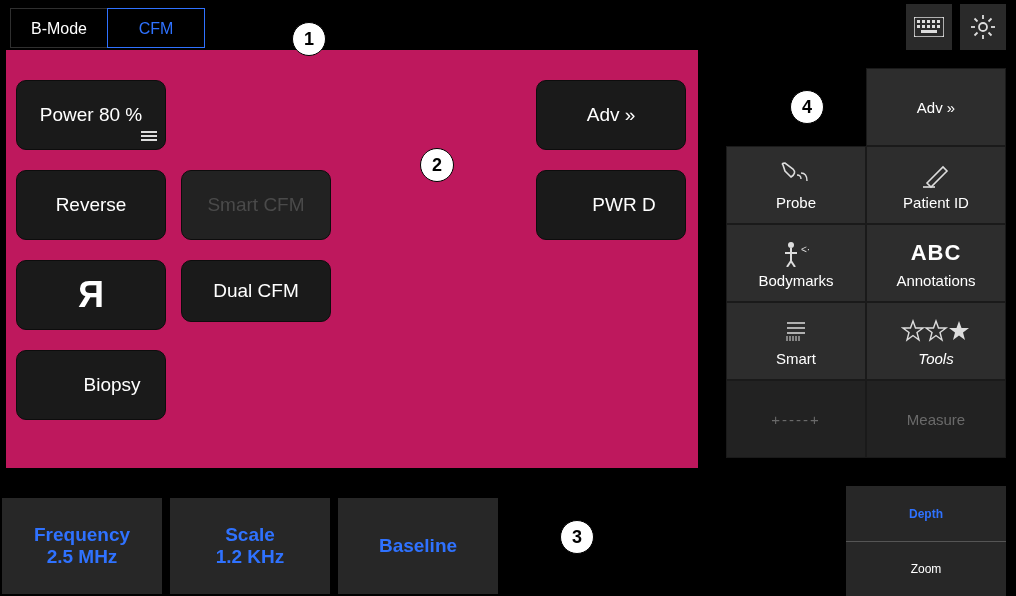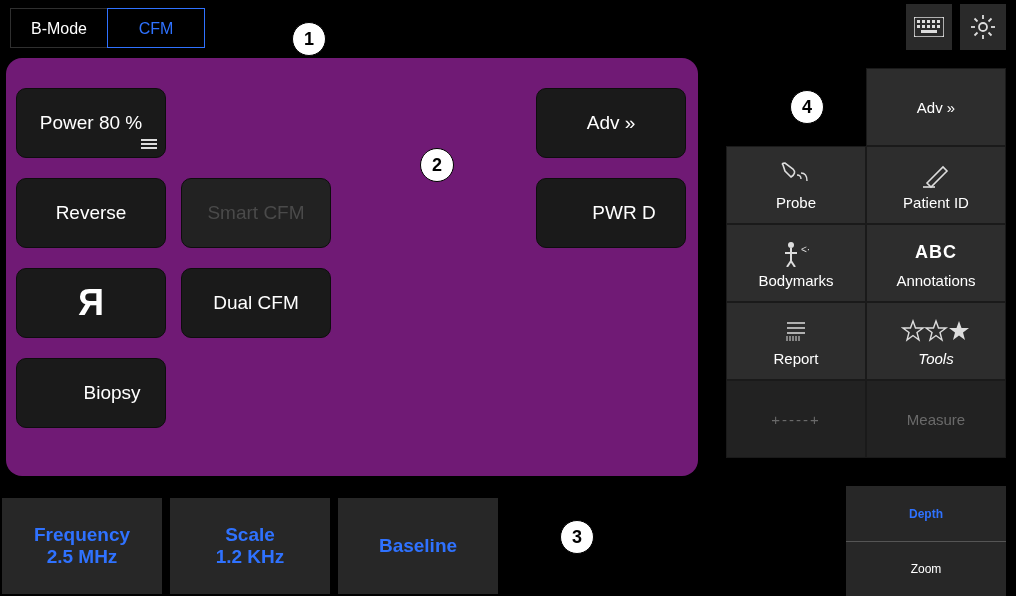--- a/index.html
+++ b/index.html
@@ -15,22 +15,22 @@
   .tab.active { border-color: #2f72ff; color: #2f72ff; }
 
   
   .topicons { position: absolute; top: 4px; right: 10px; display: flex; gap: 8px; }
   .topicon {
     width: 46px; height: 46px; background: #2a2a2a; display: flex; align-items: center; justify-content: center;
   }
 
   
   .panel {
-    position: absolute; top: 58px; left: 6px; width: 692px; height: 418px;
-    background: #701a75; border-radius: 16px;
+    position: absolute; top: 50px; left: 6px; width: 692px; height: 418px;
+    background: #be185d; border-radius: 0;
   }
   .btn {
     position: absolute; background: #1a1a1a; border: 1px solid #0d0d0d;
     border-radius: 10px; color: #fff; font-size: 19px; display: flex; align-items: center; justify-content: center;
   }
   .btn.disabled { color: #4a4a4a; }
 
   
   .param {
     position: absolute; background: #272727; color: #2f72ff; font-size: 19px;
@@ -120,21 +120,21 @@
         <div></div>
       </div>
   </div>
   <div class="btn" style="left:10px; top:120px; width:150px; height:70px;">Reverse</div>
   <div class="btn" style="left:10px; top:210px; width:150px; height:70px;">
     <span class="mirR">R</span>
   </div>
   <div class="btn" style="left:10px; top:300px; width:150px; height:70px;padding-left:42px;">Biopsy</div>
 
   <div class="btn disabled" style="left:175px; top:120px; width:150px; height:70px; background:#222;">Smart CFM</div>
-  <div class="btn" style="left:175px; top:210px; width:150px; height:70px;">Dual CFM</div>
+  <div class="btn" style="left:175px; top:210px; width:150px; height:62px;">Dual CFM</div>
 
   <div class="btn" style="left:530px; top:30px; width:150px; height:70px;">Adv »</div>
   <div class="btn" style="left:530px; top:120px; width:150px; height:70px;padding-left:26px;">PWR D</div>
 </div>
 
 <div class="param" style="left:2px; bottom:2px;justify-content:center;">
   <span>Frequency</span>
   <span>2.5 MHz</span>
 </div>
 <div class="param" style="left:170px; bottom:2px;">
@@ -177,40 +177,40 @@
           <line x1="12" y1="9" x2="12" y2="22" stroke="#ddd" stroke-width="2"></line>
           <line x1="6" y1="14" x2="18" y2="14" stroke="#ddd" stroke-width="2"></line>
           <line x1="12" y1="22" x2="8" y2="28" stroke="#ddd" stroke-width="2"></line>
           <line x1="12" y1="22" x2="16" y2="28" stroke="#ddd" stroke-width="2"></line>
           <text x="22" y="14" fill="#ddd" font-size="10">&lt;·</text>
         </svg>
     </div>
     <span class="lbl">Bodymarks</span>
   </div>
   <div class="rcell" style="left:140px; top:156px;">
-    <div class="ico" style="font-family: Arial Black, Arial; font-size:18px; font-weight:900; letter-spacing:1px;">ABC</div>
+    <div class="ico" style="font-family: Arial Black, Arial; font-size:22px; font-weight:900; letter-spacing:1px;">ABC</div>
     <span class="lbl">Annotations</span>
   </div>
 
   <div class="rcell" style="left:0; top:234px;">
     <div class="ico">
       <svg width="26" height="24" viewBox="0 0 26 24">
           <line x1="4" y1="4" x2="22" y2="4" stroke="#ddd" stroke-width="1.5"></line>
           <line x1="4" y1="9" x2="22" y2="9" stroke="#ddd" stroke-width="1.5"></line>
           <line x1="4" y1="14" x2="22" y2="14" stroke="#ddd" stroke-width="1.5"></line>
           <g stroke="#ddd" stroke-width="1">
             <line x1="4" y1="17" x2="4" y2="22"></line>
             <line x1="7" y1="17" x2="7" y2="22"></line>
             <line x1="10" y1="17" x2="10" y2="22"></line>
             <line x1="13" y1="17" x2="13" y2="22"></line>
             <line x1="16" y1="17" x2="16" y2="22"></line>
           </g>
         </svg>
     </div>
-    <span class="lbl">Report</span>
+    <span class="lbl">Smart</span>
   </div>
   <div class="rcell" style="left:140px; top:234px;font-style:italic;">
     <div class="ico">
       <svg width="70" height="24" viewBox="0 0 70 24">
         <path d="M12 2 L14.5 9 L22 9 L16 13.5 L18 21 L12 16.5 L6 21 L8 13.5 L2 9 L9.5 9 Z" fill="none" stroke="#ddd" stroke-width="1.4"></path>
         <path d="M35 2 L37.5 9 L45 9 L39 13.5 L41 21 L35 16.5 L29 21 L31 13.5 L25 9 L32.5 9 Z" fill="none" stroke="#ddd" stroke-width="1.4"></path>
         <path d="M58 2 L60.5 9 L68 9 L62 13.5 L64 21 L58 16.5 L52 21 L54 13.5 L48 9 L55.5 9 Z" fill="#ddd"></path>
       </svg>
     </div>
     <span class="lbl">Tools</span>

